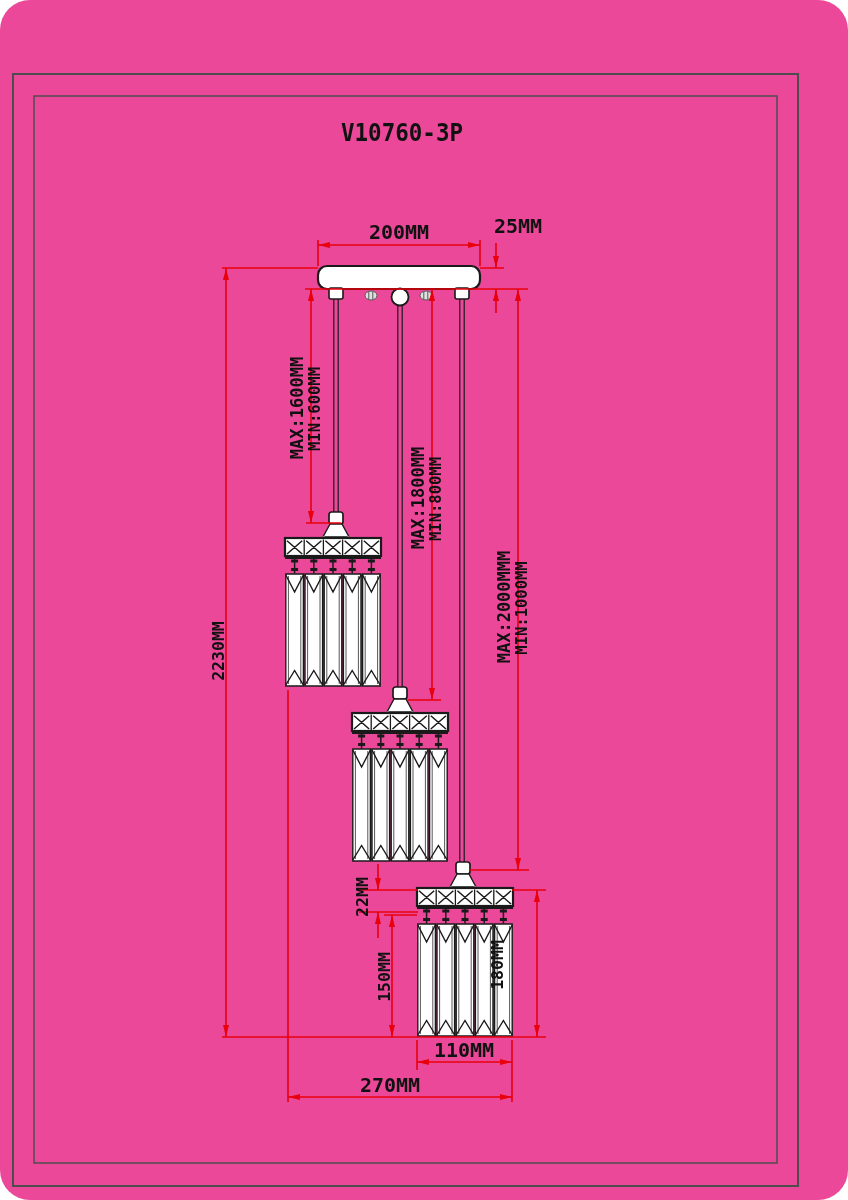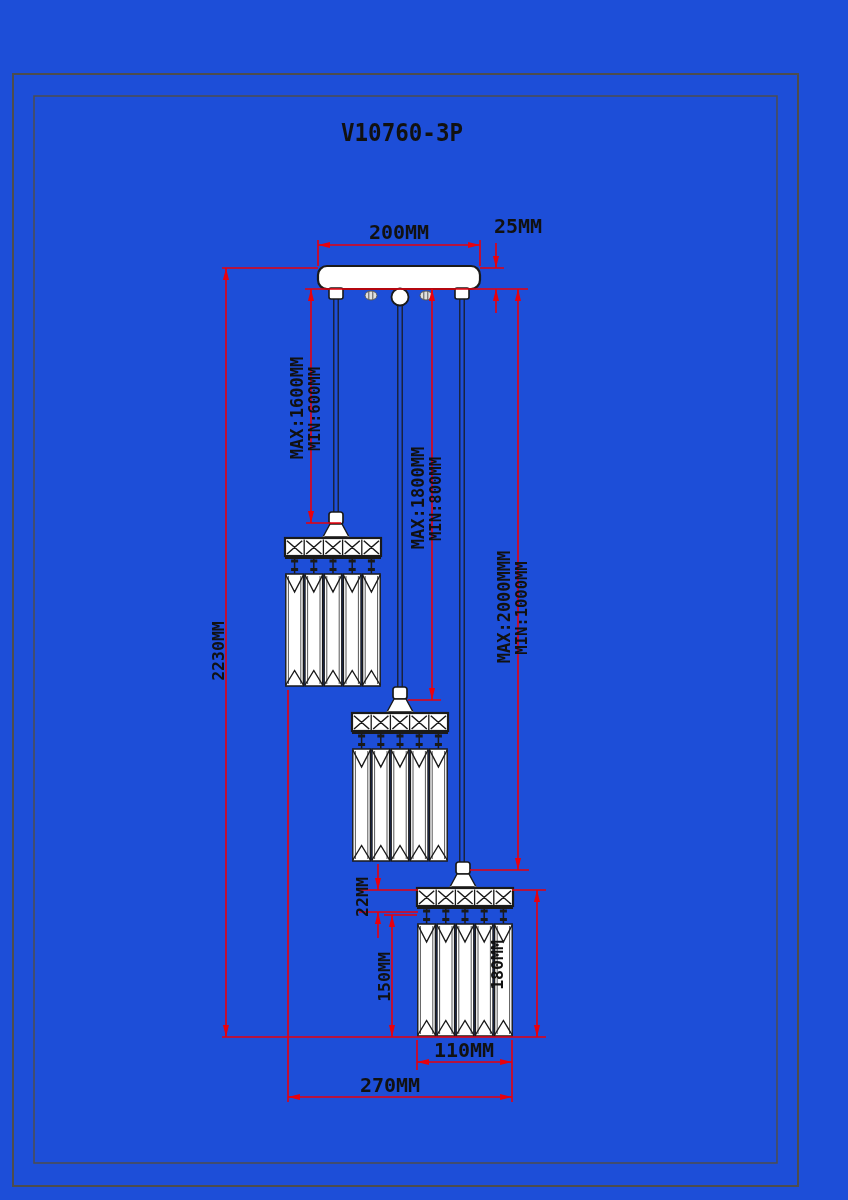--- a/index.html
+++ b/index.html
@@ -1,17 +1,17 @@
 <!DOCTYPE html>
 <html><head>
 <meta charset="utf-8">
 <style>
   html,body{margin:0;padding:0;background:#fff;}
-  .sheet{position:relative;width:848px;height:1200px;background:#1d4ed8;
-         font-family:"DejaVu Sans Mono","Liberation Mono",monospace;}
+  .sheet{position:relative;width:848px;height:1200px;background:#ec4899;
+         font-family:"DejaVu Sans Mono","Liberation Mono",monospace;border-radius:30px;}
   svg{display:block;}
   .blk{stroke:#1a1a1a;fill:none;}
   .blkf{stroke:#1a1a1a;fill:#fff;}
   .dim{stroke:#e8000d;stroke-width:1.6;fill:none;}
   .lbl{fill:#111;font-family:"DejaVu Sans Mono","Liberation Mono",monospace;
        font-weight:bold;}
   .h{font-size:20px;}
   .v{font-size:16.5px;}
   .mx{font-size:17px;}
   .mn{font-size:15.5px;}

